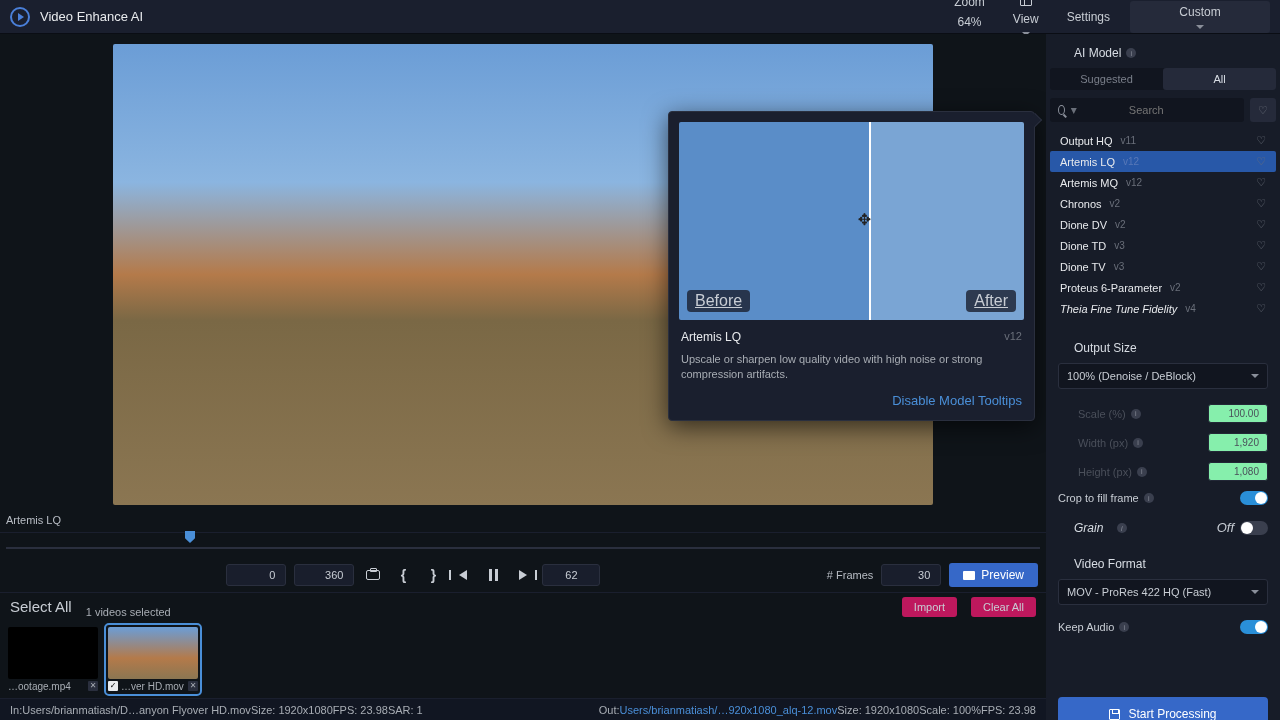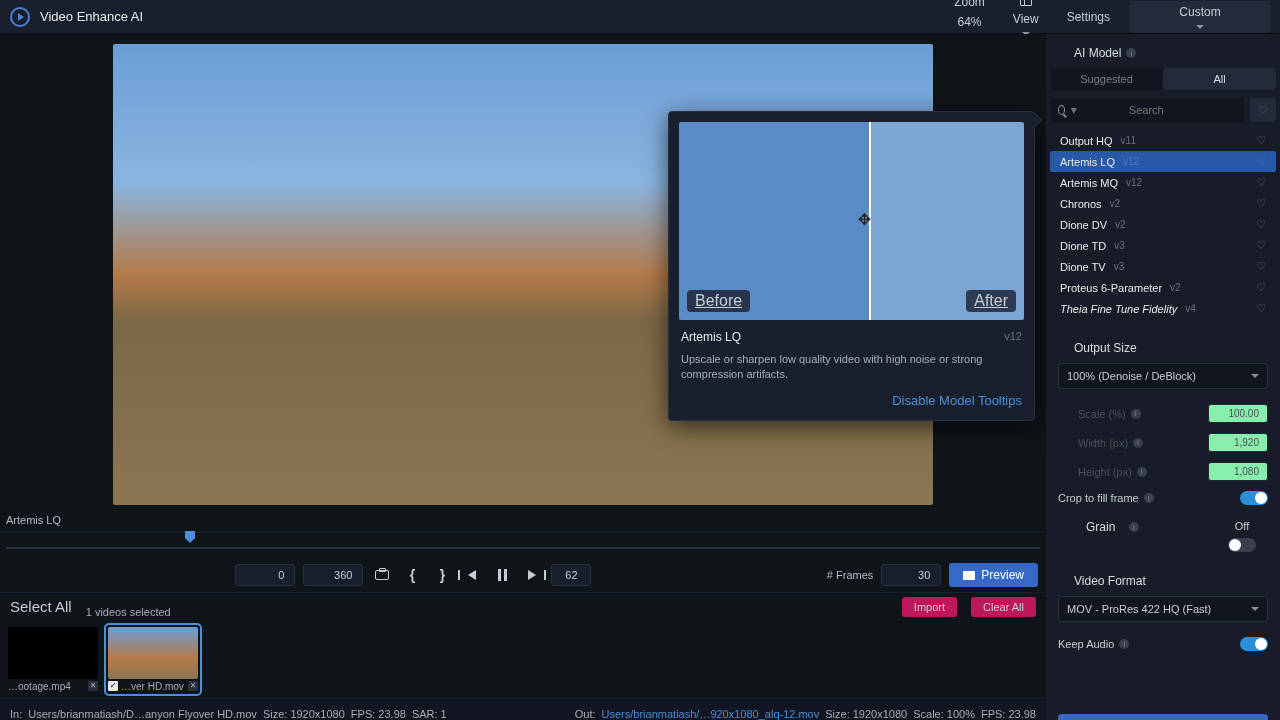--- a/index.html
+++ b/index.html
@@ -45,21 +45,21 @@
 
 
 .timeline-bar { height: 26px; background: #0f1419; position: relative; border-top: 1px solid #1a1f2e; }
 .timeline-track { position: absolute; left: 6px; right: 6px; top: 14px; height: 2px; background: #2a2f3e; }
 .playhead { position: absolute; left: 185px; top: -2px; }
 .playhead-marker { width: 10px; height: 12px; background: #4a8fd8; clip-path: polygon(0 0, 100% 0, 100% 60%, 50% 100%, 0 60%); }
 
 
 .transport { height: 34px; background: #0f1419; display: flex; align-items: center; padding: 0 8px; gap: 8px; }
 .frame-box { background: #191e2c; border: 1px solid #2a2f3e; border-radius: 3px; padding: 4px 10px; width: 60px; text-align: right; font-size: 11px; }
-.frame-box.wide { width: 40px; text-align: center; }
+.frame-box.wide { width: 58px; text-align: center; }
 .transport-spacer { flex: 1; }
 .tbtn { width: 22px; height: 22px; display: flex; align-items: center; justify-content: center; cursor: pointer; color: #c8cdd4; }
 .icon-camera { width: 14px; height: 10px; border: 1.5px solid currentColor; border-radius: 2px; position: relative; }
 .icon-camera::before { content: ""; position: absolute; top: -3px; left: 3px; width: 5px; height: 2px; border: 1px solid currentColor; border-radius: 1px 1px 0 0; }
 .icon-bracket-l::before { content: "{"; font-size: 14px; font-weight: bold; }
 .icon-bracket-r::before { content: "}"; font-size: 14px; font-weight: bold; }
 .icon-prev { width: 0; height: 0; border-right: 8px solid currentColor; border-top: 5px solid transparent; border-bottom: 5px solid transparent; position: relative; }
 .icon-prev::before { content: ""; position: absolute; left: -10px; top: -5px; width: 2px; height: 10px; background: currentColor; }
 .icon-next { width: 0; height: 0; border-left: 8px solid currentColor; border-top: 5px solid transparent; border-bottom: 5px solid transparent; position: relative; }
 .icon-next::before { content: ""; position: absolute; right: -10px; top: -5px; width: 2px; height: 10px; background: currentColor; }
@@ -81,21 +81,21 @@
 .thumb { width: 90px; display: flex; flex-direction: column; gap: 2px; }
 .thumb-img { height: 52px; background: #000; border-radius: 2px; }
 .thumb.selected { outline: 2px solid #4a8fd8; border-radius: 3px; padding: 2px; width: 94px; }
 .thumb.selected .thumb-img { background: linear-gradient(to bottom, #6b9dd6 0%, #b47a4a 60%, #8b7652 100%); }
 .thumb-footer { display: flex; align-items: flex-start; gap: 3px; font-size: 10px; color: #a8adb4; }
 .thumb-check { width: 10px; height: 10px; background: #e8eaed; color: #000; font-size: 8px; display: flex; align-items: center; justify-content: center; border-radius: 1px; }
 .thumb-name { flex: 1; overflow: hidden; text-overflow: ellipsis; white-space: nowrap; }
 .thumb-del { width: 10px; height: 10px; background: #2a2f3e; border-radius: 1px; font-size: 8px; display: flex; align-items: center; justify-content: center; }
 
 
-.status-bar { height: 22px; background: #111622; display: flex; align-items: flex-end; padding: 0 10px; font-size: 11px; color: #a8adb4; gap: 6px; border-top: 1px solid #1a1f2e; }
+.status-bar { height: 22px; background: #111622; display: flex; align-items: center; padding: 0 10px; font-size: 11px; color: #a8adb4; gap: 0; border-top: 1px solid #1a1f2e; }
 .status-bar .spacer { flex: 1; }
 .status-link { color: #4a8fd8; }
 
 
 .panel-title { font-size: 12px; color: #d8ddE4; padding: 12px 12px 8px; display: flex; align-items: center; gap: 5px; margin-left: 16px; }
 .info-dot { width: 10px; height: 10px; border-radius: 50%; background: #3a3f4e; font-size: 7px; display: inline-flex; align-items: center; justify-content: center; color: #8a8f9a; }
 .info-dot::before { content: "i"; }
 .tab-row { display: flex; margin: 0 4px; background: #11151f; border-radius: 3px; }
 .tab { flex: 1; text-align: center; padding: 5px 0; font-size: 11px; color: #7a7f8a; cursor: pointer; border-radius: 3px; }
 .tab.active { background: #252a3a; color: #d8dde4; }
@@ -117,22 +117,22 @@
 .param-row { display: flex; justify-content: space-between; align-items: center; padding: 5px 12px; font-size: 11px; }
 .param-row.disabled { color: #4a4f5a; padding-left: 32px; }
 .param-label { display: flex; align-items: center; gap: 5px; }
 .param-value { background: #86efac; border: 1px solid #222736; border-radius: 3px; padding: 3px 8px; width: 60px; text-align: right; font-size: 10px; }
 .param-row.disabled .param-value { color: #4a4f5a; }
 
 .toggle { width: 28px; height: 14px; background: #2a8fd8; border-radius: 7px; position: relative; }
 .toggle::after { content: ""; position: absolute; right: 1px; top: 1px; width: 12px; height: 12px; background: #fff; border-radius: 50%; }
 .toggle.off { background: #3a3f4e; }
 .toggle.off::after { right: auto; left: 1px; }
-.grain-row { display: flex; justify-content: space-between; align-items: flex-start; padding: 10px 24px; }
-.grain-right { display: flex; align-items: center; gap: 6px; font-size: 11px; flex-direction: column; }
+.grain-row { display: flex; justify-content: space-between; align-items: flex-end; padding: 10px 12px; font-style: italic; }
+.grain-right { display: flex; align-items: center; gap: 6px; font-size: 13px; }
 
 .start-btn { margin: 18px 12px 12px; background: #3668c8; color: #fff; padding: 10px; border-radius: 4px; text-align: center; font-size: 12px; cursor: pointer; display: flex; align-items: center; justify-content: center; gap: 8px; }
 .save-icon { width: 11px; height: 11px; border: 1.5px solid #fff; border-radius: 1px; position: relative; }
 .save-icon::before { content: ""; position: absolute; top: 0px; left: 2px; width: 5px; height: 3px; border: 1px solid #fff; border-top: none; }
 
 .search-icon { width: 10px; height: 10px; border: 1.5px solid #8a8f9a; border-radius: 50%; position: relative; }
 .search-icon::after { content: ""; position: absolute; width: 4px; height: 1.5px; background: #8a8f9a; bottom: -2px; right: -3px; transform: rotate(45deg); }
 .view-icon { width: 12px; height: 9px; border: 1.5px solid #c8cdd4; border-radius: 1px; position: relative; }
 .view-icon::before { content: ""; position: absolute; left: 3px; top: -1px; bottom: -1px; width: 1.5px; background: #c8cdd4; }
 </style>

